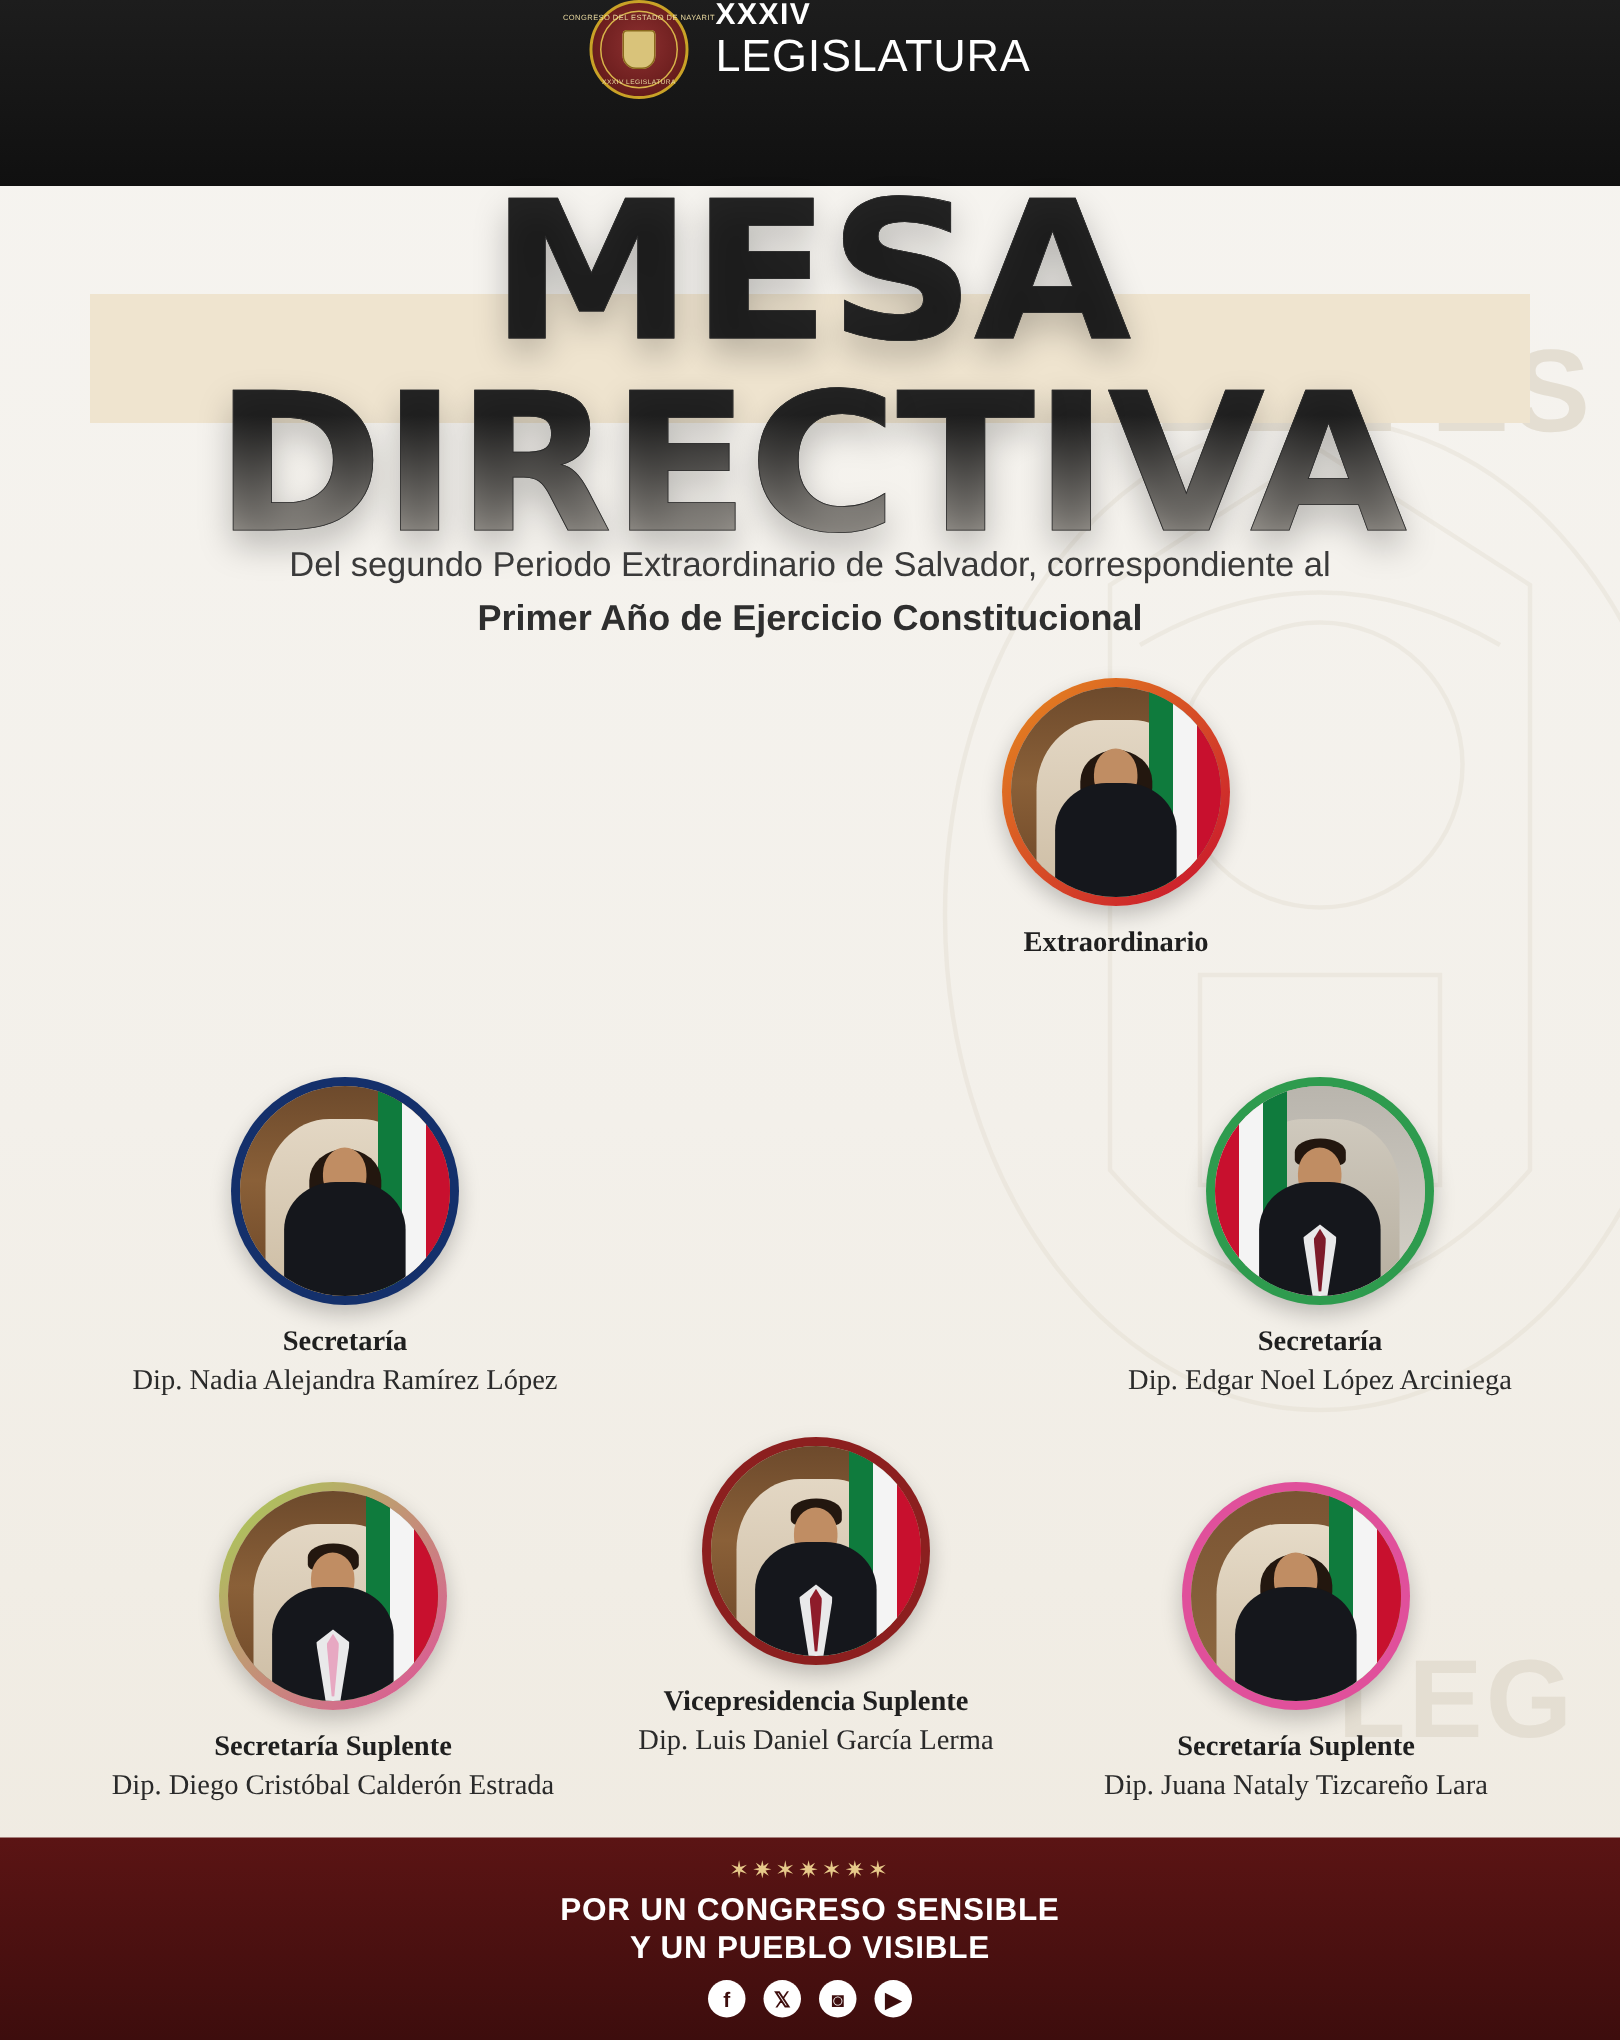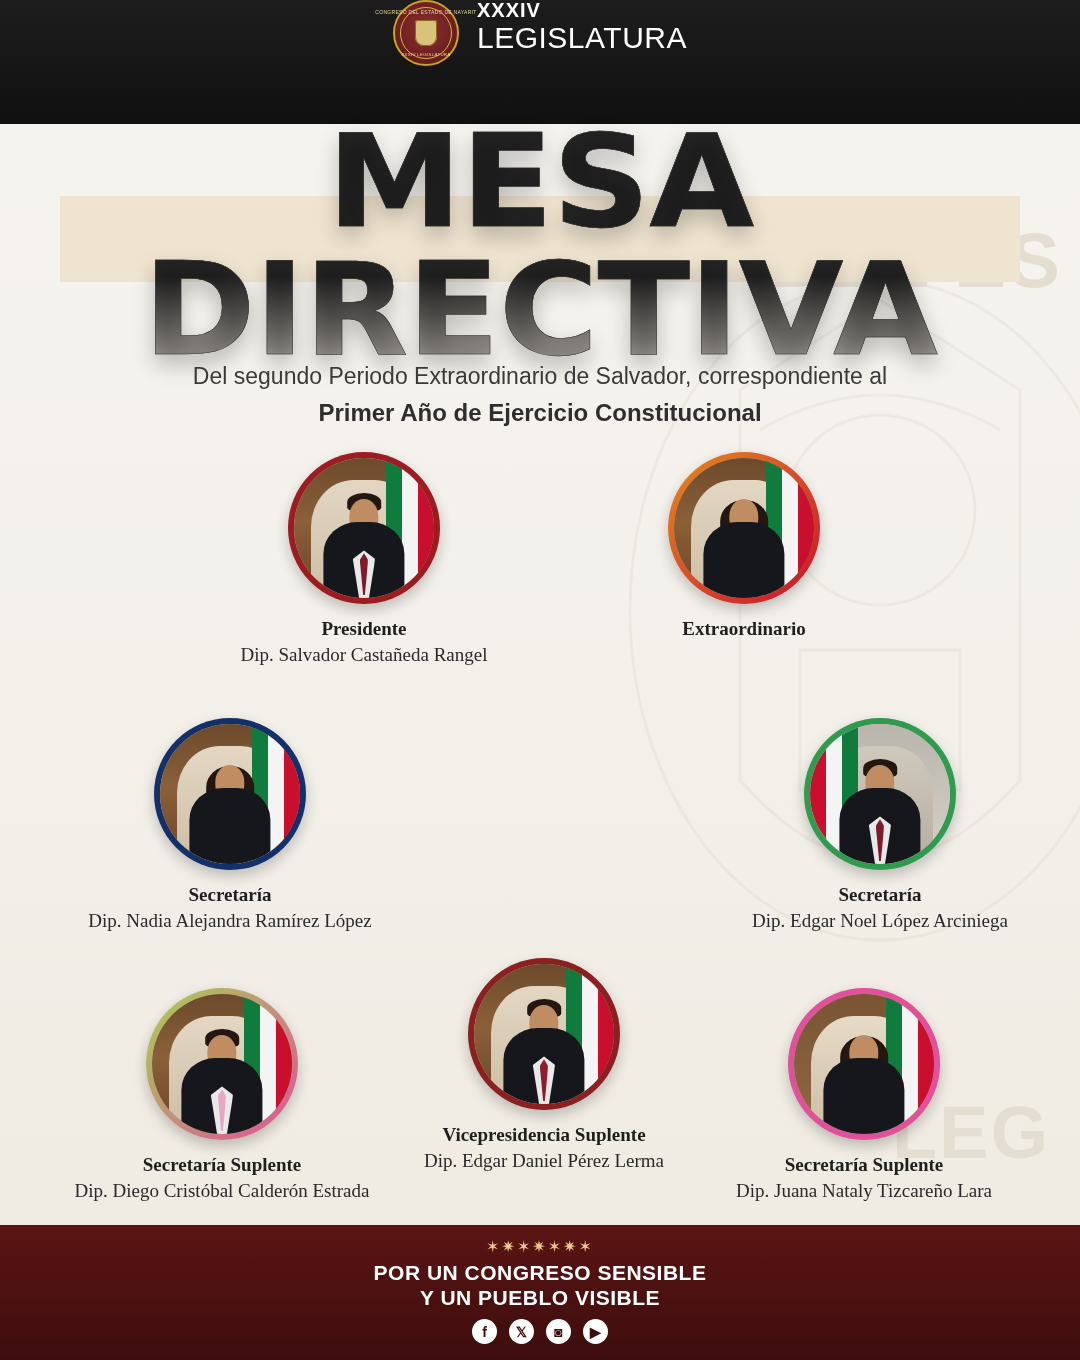--- a/index.html
+++ b/index.html
@@ -201,42 +201,20 @@
   </div>
 
   <div class="title-band"></div>
   <div class="maintitle">MESA DIRECTIVA</div>
 
   <div class="subtitle">
     <span>Del segundo Periodo Extraordinario de Salvador, correspondiente al</span>
     <span class="b">Primer Año de Ejercicio Constitucional</span>
   </div>
 
-  <div class="member" style="left:264px;top:452px;width:200px;">
-    <div class="photo" style="background:#9c1c22;">
-      <div class="inner">
-        <div class="scene">
-          <div class="wall"></div>
-          <div class="chair"></div>
-          <div class="flagwrap">
-              <i class="fg"></i>
-              <i class="fw"></i>
-              <i class="fr"></i>
-            </div>
-          <div class="hair"></div>
-            <div class="head"></div>
-          <div class="body"></div>
-            <div class="shirt"></div>
-            <div class="tie"></div>
-        </div>
-      </div>
-    </div>
-    <div class="role">Presidente</div>
-    <div class="name" style="margin-left:-60px;margin-right:-60px;">Dip. Salvador Castañeda Rangel</div>
-  </div>
 
   <div class="member" style="left:644px;top:452px;width:200px;">
     <div class="photo" style="background:linear-gradient(135deg,#e58a1f,#c8102e);">
       <div class="inner">
         <div class="scene">
           <div class="wall"></div>
           <div class="chair"></div>
           <div class="flagwrap">
               <i class="fg"></i>
               <i class="fw"></i>
@@ -331,21 +309,21 @@
             </div>
           <div class="hair"></div>
             <div class="head"></div>
           <div class="body"></div>
             <div class="shirt"></div>
           <div class="tie" style="background:#8e1c2a;"></div>
         </div>
       </div>
     </div>
     <div class="role" style="margin-left:-50px;margin-right:-50px;">Vicepresidencia Suplente</div>
-    <div class="name" style="margin-left:-50px;margin-right:-50px;">Dip. Edgar Daniel Pérez Lerma</div>
+    <div class="name" style="margin-left:-50px;margin-right:-50px;">Dip. Luis Daniel García Lerma</div>
   </div>
 
   <div class="member" style="left:764px;top:988px;width:200px;">
     <div class="photo" style="background:#e0509b;">
       <div class="inner">
         <div class="scene">
           <div class="wall" style="background:linear-gradient(180deg,#7a5433,#8f6a41);"></div>
           <div class="chair" style="background:linear-gradient(180deg,#e6dbc8,#cdbda4);"></div>
           <div class="flagwrap">
               <i class="fg"></i>

